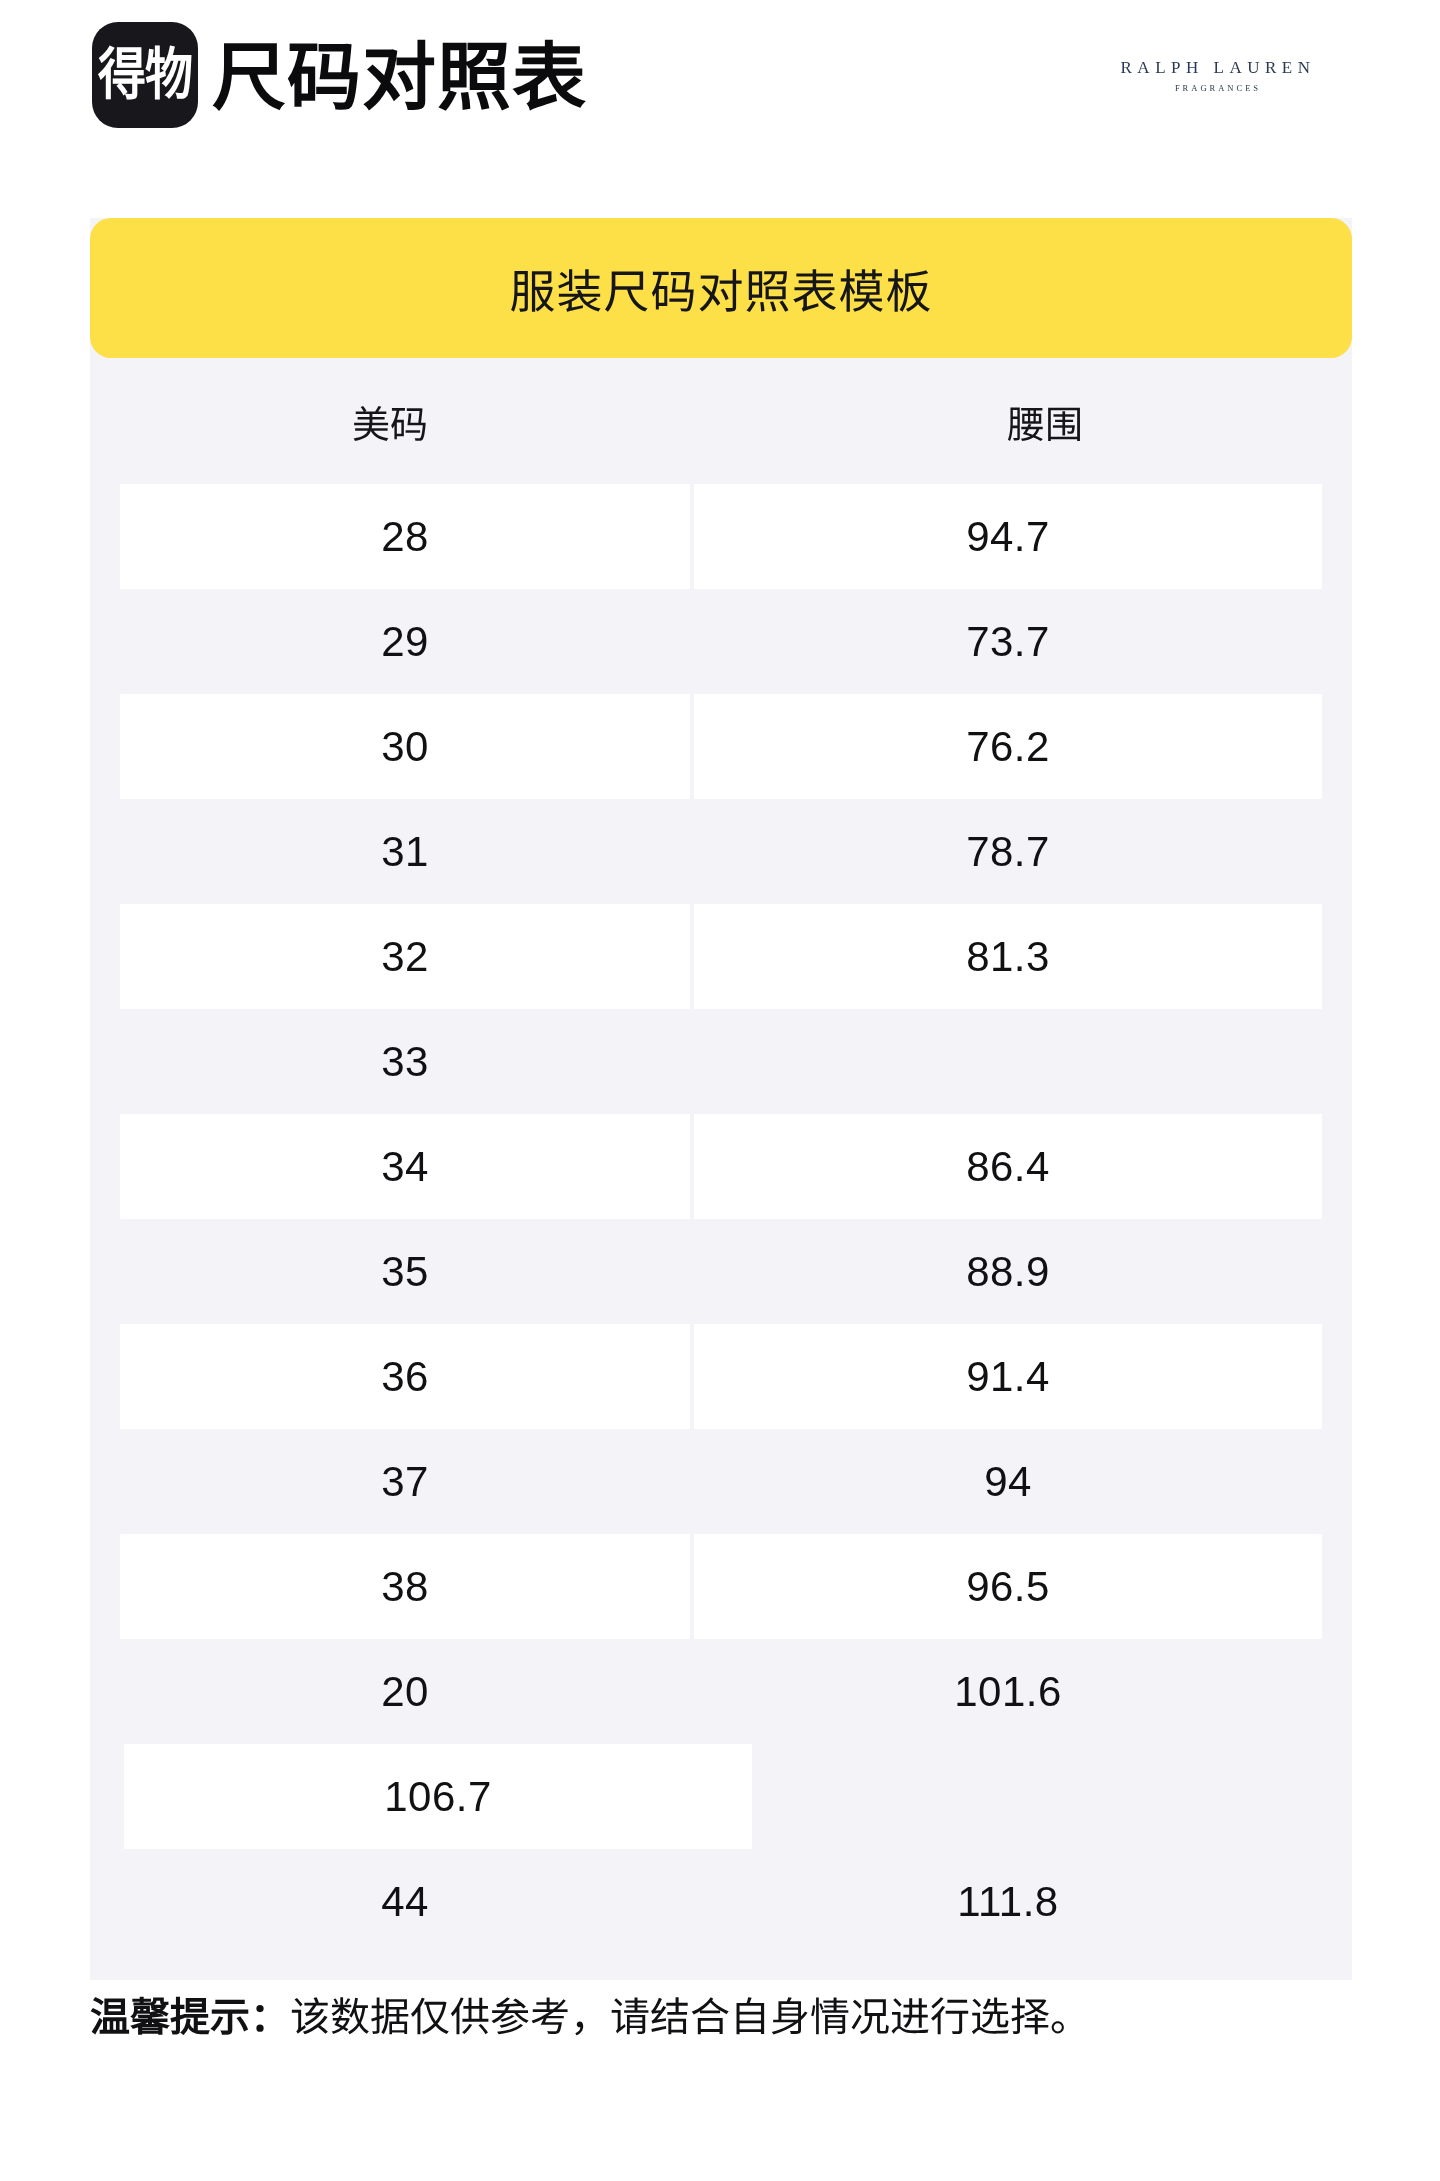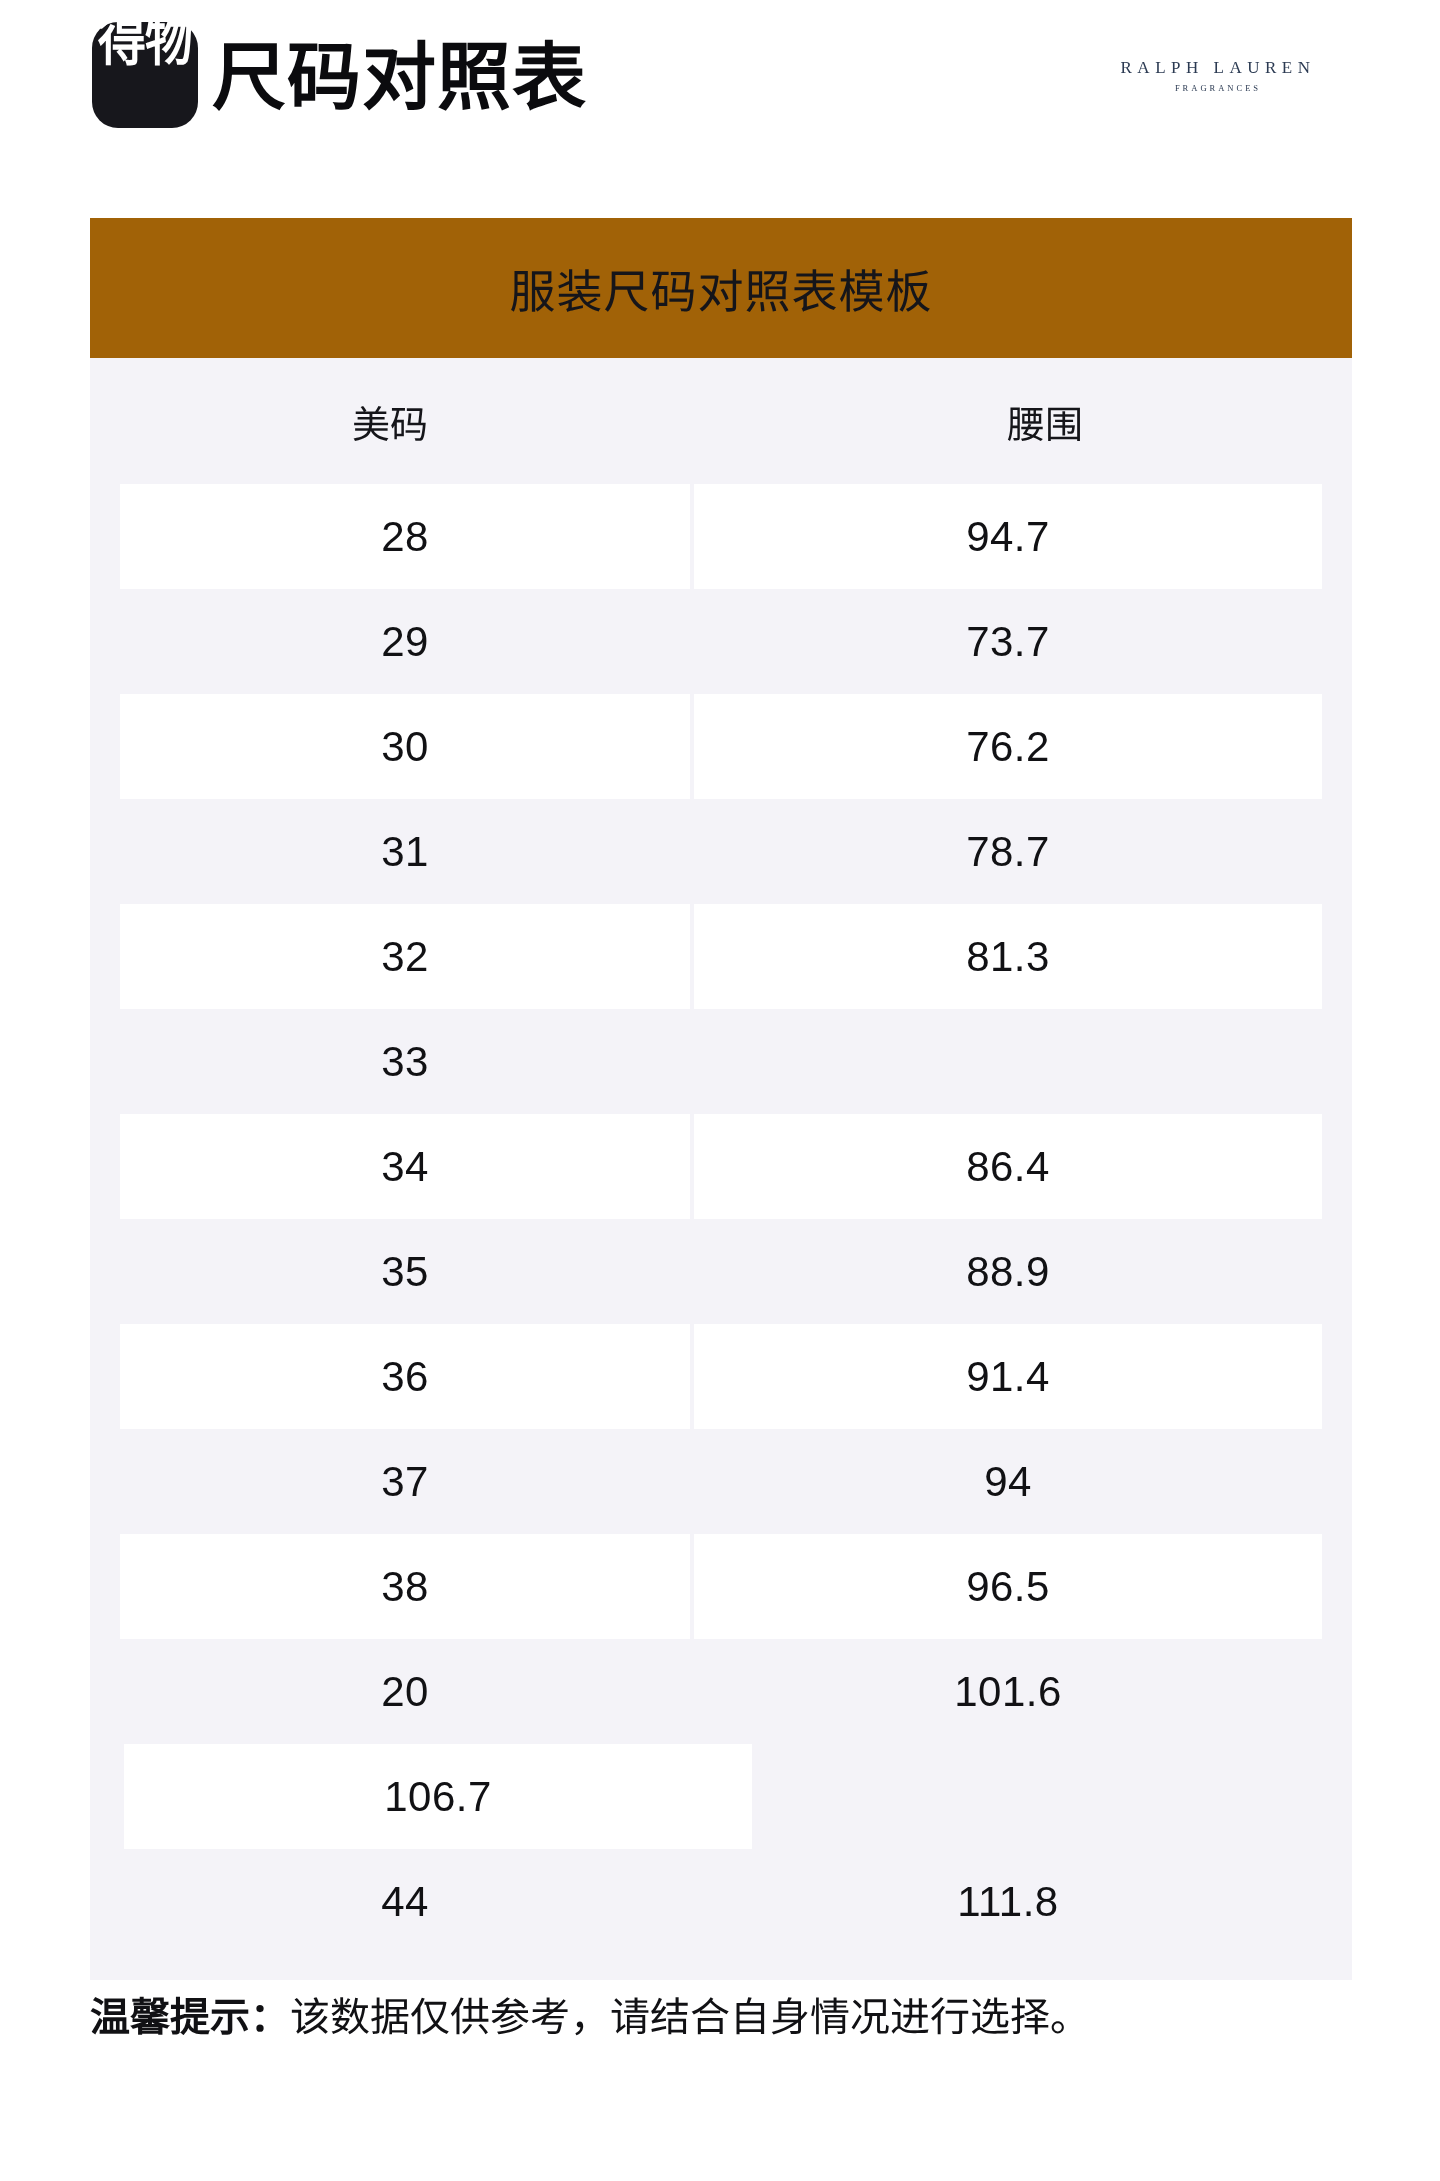--- a/index.html
+++ b/index.html
@@ -44,20 +44,21 @@
     align-items: center;
     gap: 14px;
   }
 
   .app-logo {
     width: 106px;
     height: 106px;
     border-radius: 26px;
     background: #17171c;
     display: flex;
+    align-items: center;
     justify-content: center;
     flex: none;
   }
 
   .app-logo-text {
     color: #ffffff;
     font-size: 48px;
     font-weight: 700;
     letter-spacing: -1px;
     line-height: 1;
@@ -105,24 +106,25 @@
   .table-card {
     position: absolute;
     left: 90px;
     top: 218px;
     width: 1262px;
     background: #f4f3f8;
   }
 
   .table-title-band {
     height: 140px;
-    background: #a16207;
+    background: #fde047;
     display: flex;
     align-items: center;
     justify-content: center;
+    border-radius: 21px;
   }
 
   .table-title-text {
     font-size: 46px;
     font-weight: 400;
     color: #15151a;
     letter-spacing: 1px;
   }
 
   .table-head {

